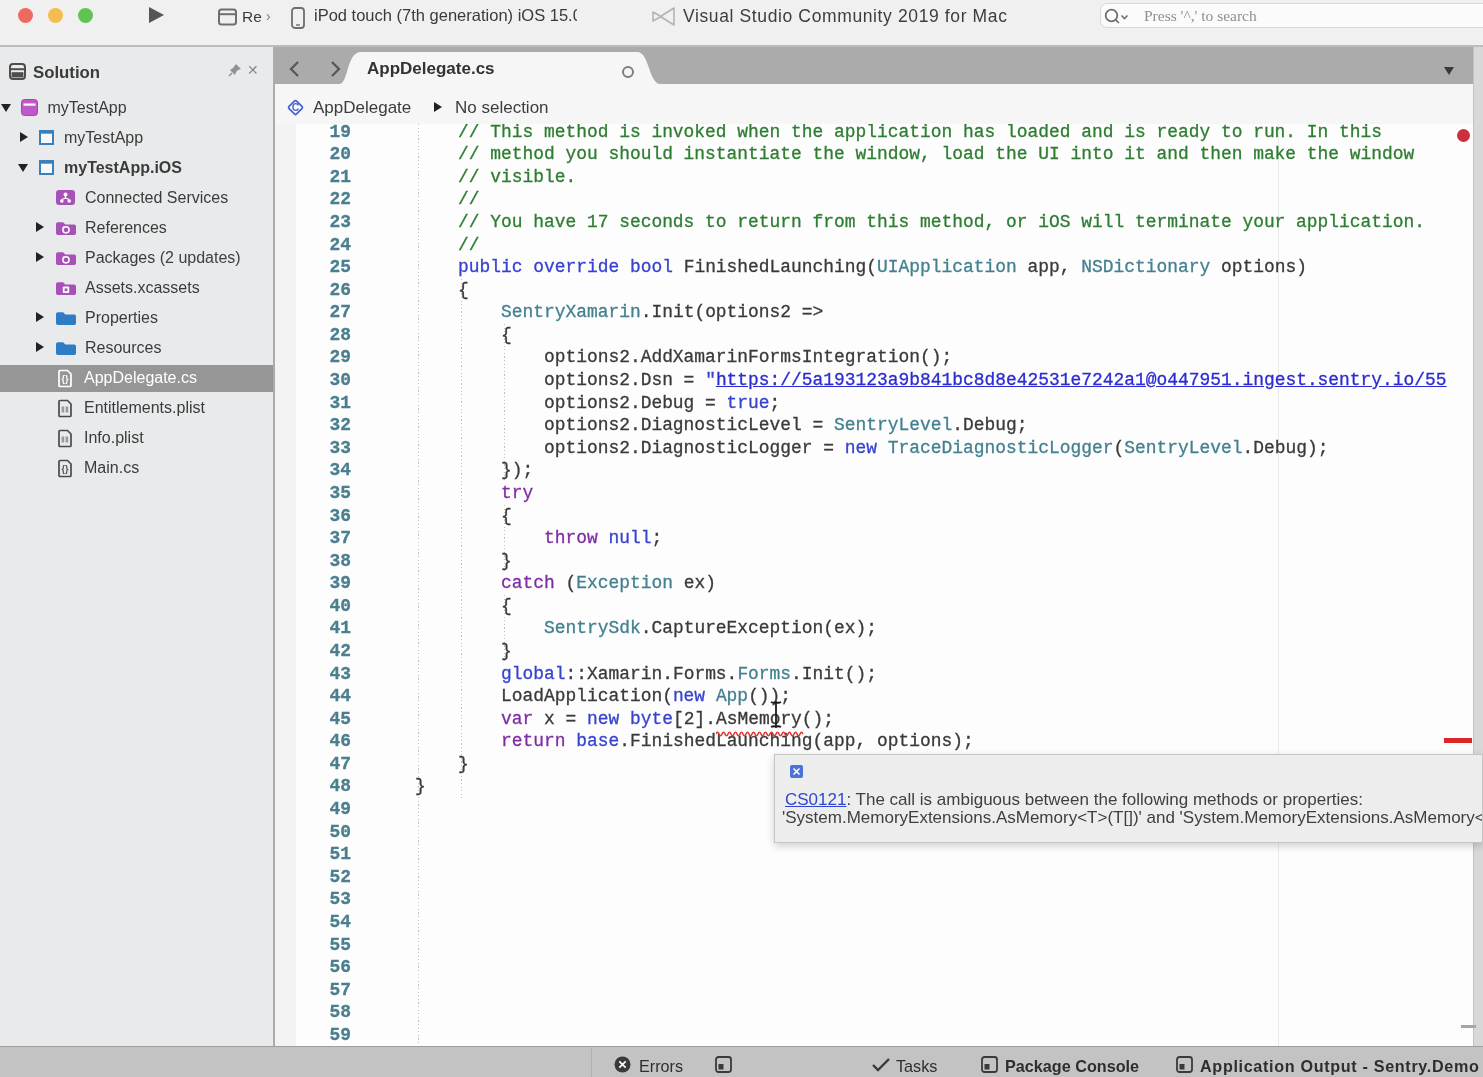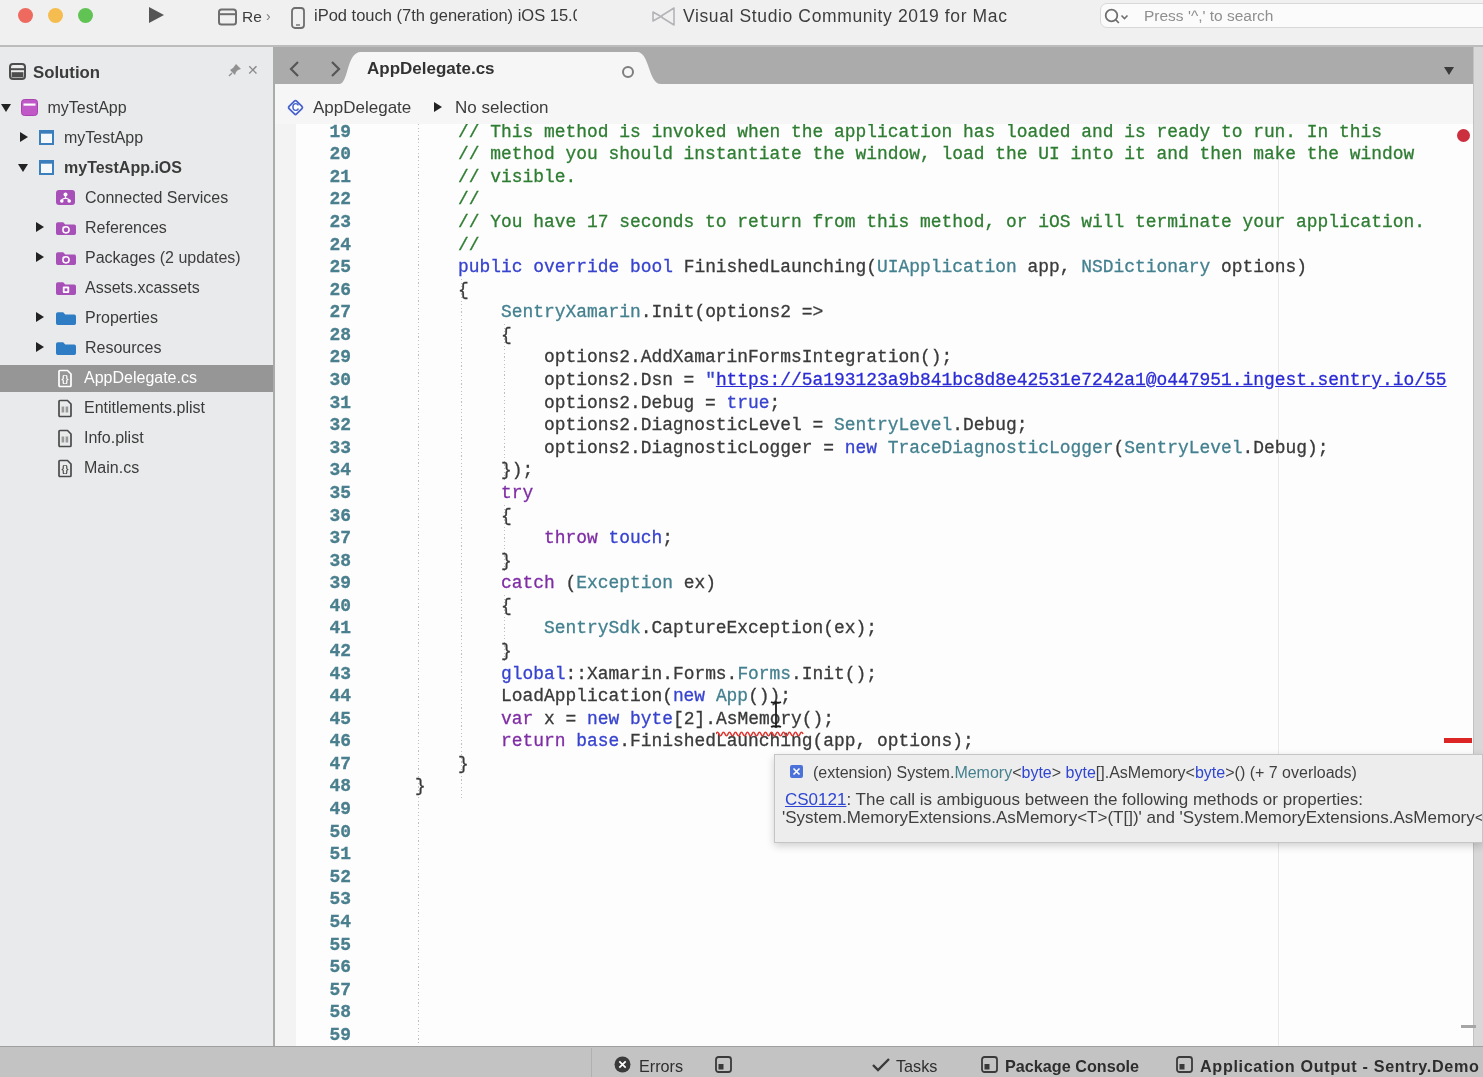--- a/index.html
+++ b/index.html
@@ -66,21 +66,21 @@
     <path d="M2 6 L10 10.5 L2 15 Z M23 2 L23 19 L11 11.5 L11 9.5 Z" fill="none" stroke="#b4b4b8" stroke-width="1.6" stroke-linejoin="round"></path>
   </svg>
 <div class="abs" style="left:683px;top:5.5px;font-size:17.5px;letter-spacing:0.62px;color:#3d3d3d;">Visual Studio Community 2019 for Mac</div>
 
 <div class="abs" style="left:1100px;top:3px;width:390px;height:25px;background:#fbfbfb;border:1px solid #d8d8d8;border-radius:7px;box-sizing:border-box;"></div>
 <svg class="abs" style="left:1104px;top:7.5px;" width="26" height="18" viewBox="0 0 26 18">
     <circle cx="7.5" cy="7.5" r="5.8" fill="none" stroke="#6f6f6f" stroke-width="1.8"></circle>
     <line x1="11.5" y1="11.5" x2="14.8" y2="15" stroke="#6f6f6f" stroke-width="1.8"></line>
     <path d="M17.5 7.5 L20.5 10.5 L23.5 7.5" fill="none" stroke="#6f6f6f" stroke-width="1.6"></path>
   </svg>
-<div class="abs" style="left:1144px;top:6.5px;font-size:15.5px;color:#8f8f8f;">Press '^,' to search</div>
+<div class="abs" style="left:1144px;top:6.5px;font-size:15.5px;color:#8f8f8f;font-family:Liberation Serif, serif;">Press '^,' to search</div>
 <div class="abs" id="tabbar"></div>
 <div class="abs" id="breadcrumb"></div>
 
 <svg class="abs" style="left:287px;top:60px;" width="16" height="18" viewBox="0 0 16 18">
     <path d="M11 2 L4 9 L11 16" fill="none" stroke="#565656" stroke-width="2.2"></path>
   </svg>
 <svg class="abs" style="left:327px;top:60px;" width="16" height="18" viewBox="0 0 16 18">
     <path d="M5 2 L12 9 L5 16" fill="none" stroke="#565656" stroke-width="2.2"></path>
   </svg>
 
@@ -265,21 +265,21 @@
             <span class="t">SentryXamarin</span>.Init(options2 =&gt;
             {
                 options2.AddXamarinFormsIntegration();
                 options2.Dsn = <span class="k">"</span><span class="lnk">https://5a193123a9b841bc8d8e42531e7242a1@o447951.ingest.sentry.io/55</span>
                 options2.Debug = <span class="k">true</span>;
                 options2.DiagnosticLevel = <span class="t">SentryLevel</span>.Debug;
                 options2.DiagnosticLogger = <span class="k">new</span> <span class="t">TraceDiagnosticLogger</span>(<span class="t">SentryLevel</span>.Debug);
             });
             <span class="p">try</span>
             {
-                <span class="p">throw</span> <span class="k">touch</span>;
+                <span class="p">throw</span> <span class="k">null</span>;
             }
             <span class="p">catch</span> (<span class="t">Exception</span> ex)
             {
                 <span class="t">SentrySdk</span>.CaptureException(ex);
             }
             <span class="k">global</span>::Xamarin.Forms.<span class="t">Forms</span>.Init();
             LoadApplication(<span class="k">new</span> <span class="t">App</span>());
             <span class="p">var</span> x = <span class="k">new</span> <span class="k">byte</span>[2].AsMemory();
             <span class="p">return</span> <span class="k">base</span>.FinishedLaunching(app, options);
         }
@@ -293,21 +293,20 @@
 </div>
 <div class="abs" id="rightstrip"></div>
 <div class="abs" style="left:1457px;top:129px;width:13px;height:13px;border-radius:50%;background:#cc2f3e;"></div>
 <div class="abs" style="left:1444px;top:738px;width:28px;height:4.5px;background:#dc2626;"></div>
 <div class="abs" style="left:1461px;top:1024.5px;width:15px;height:3px;background:#a6a6a6;"></div>
 <div class="abs" id="popup">
 <svg class="abs" style="left:15px;top:10px;" width="13" height="13" viewBox="0 0 13 13">
       <rect width="13" height="13" rx="2" fill="#4a72d8"></rect>
       <path d="M3.5 3.5 L9.5 9.5 M9.5 3.5 L3.5 9.5" stroke="#fff" stroke-width="1.6"></path>
     </svg>
-<div class="abs" style="left:38px;top:9px;font-size:16px;">(extension) System.<span class="pt">Memory</span>&lt;<span class="pk">byte</span>&gt; <span class="pk">byte</span>[].AsMemory&lt;<span class="pk">byte</span>&gt;() (+ 7 overloads)</div>
 <div class="abs" style="left:10px;top:35px;font-size:17px;"><span class="pk" style="text-decoration:underline;">CS0121</span>: The call is ambiguous between the following methods or properties:</div>
 <div class="abs" style="left:7px;top:53px;font-size:17px;">'System.MemoryExtensions.AsMemory&lt;T&gt;(T[])' and 'System.MemoryExtensions.AsMemory&lt;</div>
 </div>
 <div class="abs" id="bottombar">
 <div class="abs" style="left:591px;top:1px;width:1px;height:29px;background:#b0b0b0;"></div>
 <svg class="abs" style="left:614px;top:9px;" width="17" height="17" viewBox="0 0 17 17">
       <circle cx="8.5" cy="8.5" r="8" fill="#3a3a3a"></circle>
       <path d="M5.3 5.3 L11.7 11.7 M11.7 5.3 L5.3 11.7" stroke="#fff" stroke-width="1.7"></path>
     </svg>
 <div class="abs" style="left:639px;top:9.5px;">Errors</div>

